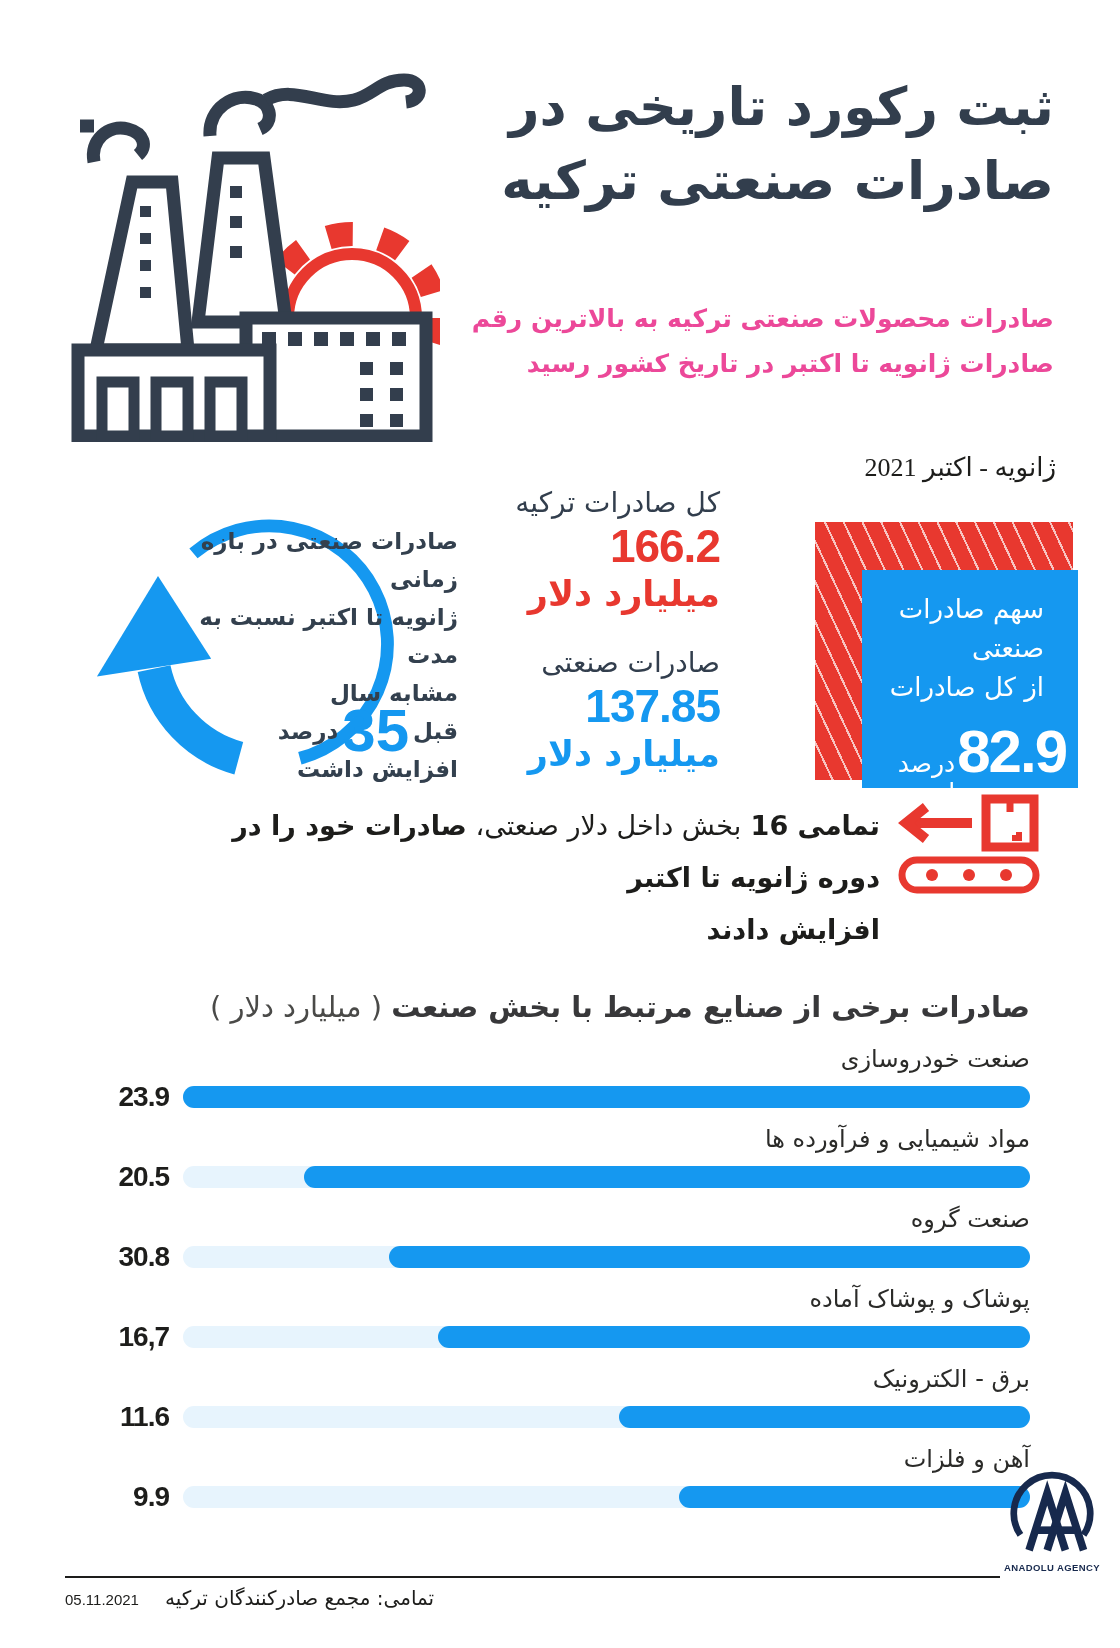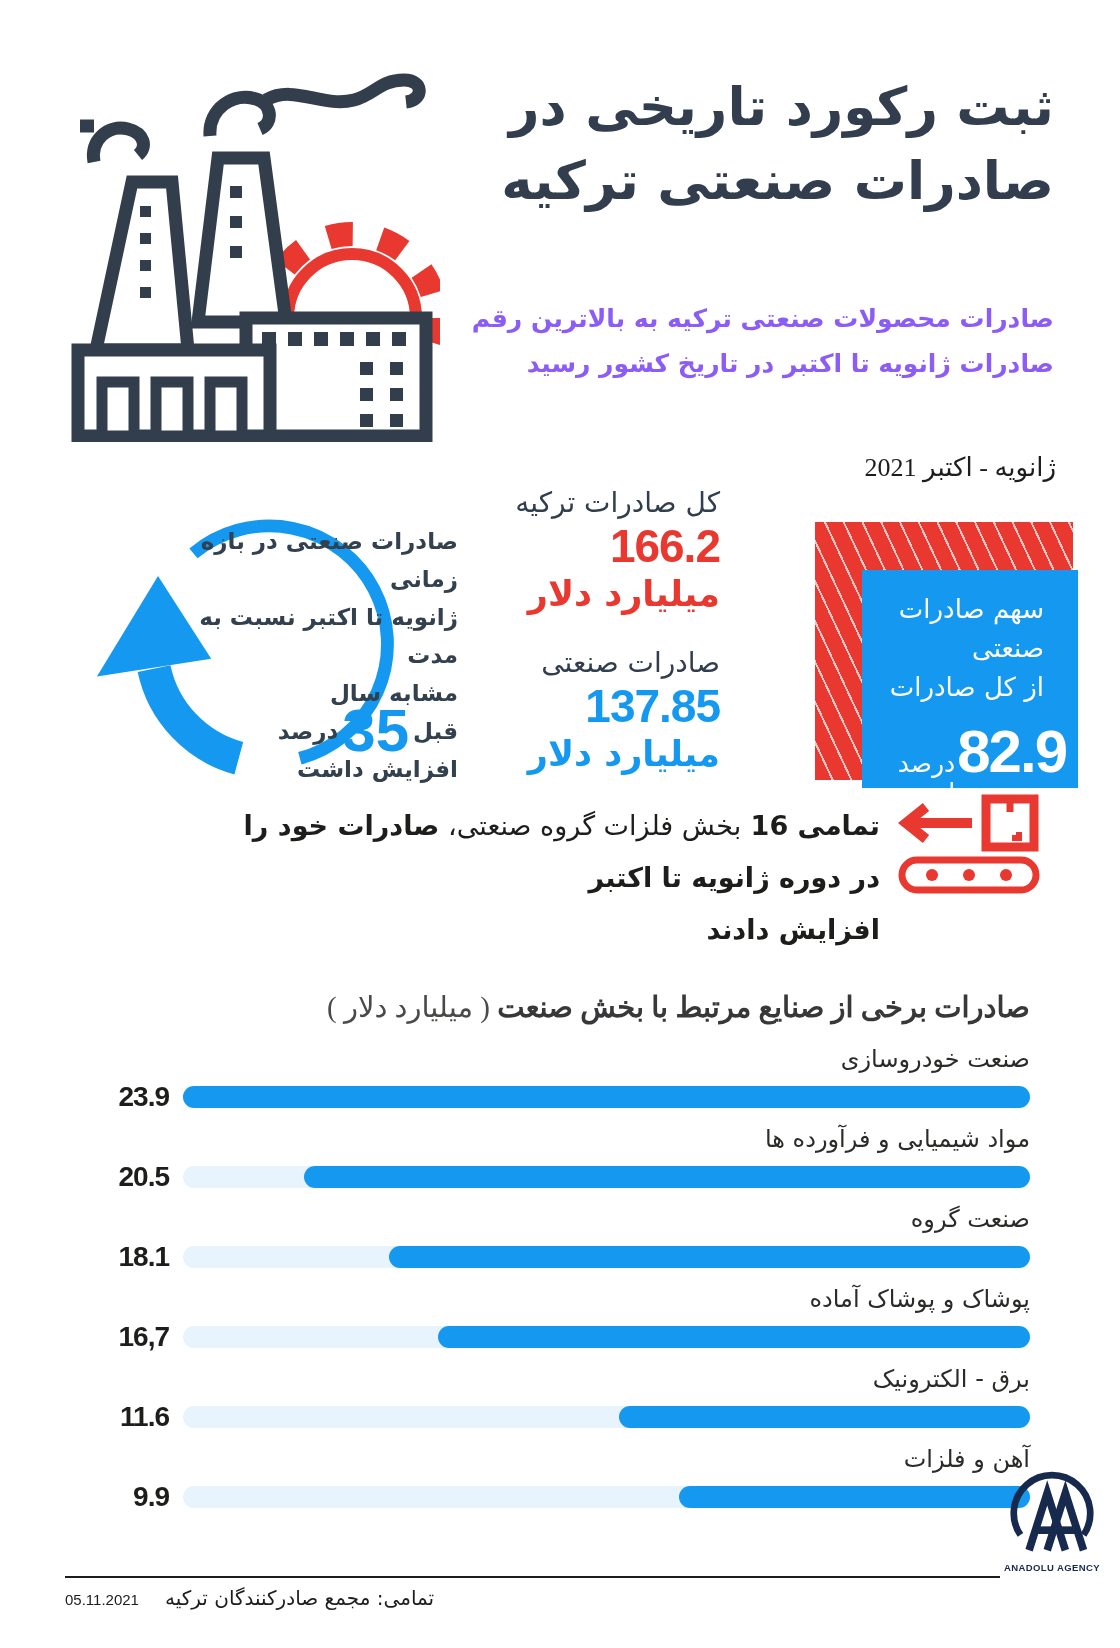--- a/index.html
+++ b/index.html
@@ -3,21 +3,21 @@
 <meta charset="utf-8">
 <style>
   html,body{margin:0;padding:0;background:#ffffff;}
   .page{position:relative;width:1120px;height:1648px;background:#fff;overflow:hidden;
         font-family:"DejaVu Sans",sans-serif;color:#1d1d1b;}
   .abs{position:absolute;}
   .rtl{direction:rtl;}
   
   .title{right:66px;top:70px;text-align:right;font-weight:700;color:#323e4d;
          font-size:53px;line-height:74px;letter-spacing:-1px;}
-  .subtitle{right:66px;top:296px;text-align:right;font-weight:700;color:#8b5cf6;
+  .subtitle{right:66px;top:296px;text-align:right;font-weight:700;color:#ec4899;
             font-size:25px;line-height:45px;}
   .period{right:64px;top:452px;font-size:26px;color:#1d1d1b;
           font-family:"Liberation Serif","DejaVu Sans",serif;}
   
   .share-red{left:815px;top:522px;width:258px;height:258px;background:#e8382f;
      background-image:repeating-linear-gradient(65deg,rgba(255,255,255,0) 0px,rgba(255,255,255,0) 15px,rgba(255,255,255,.7) 15px,rgba(255,255,255,.7) 17px);}
   .share-blue{left:862px;top:570px;width:216px;height:218px;background:#1598f0;color:#fff;
       box-sizing:border-box;padding:20px 34px 0 6px;text-align:right;}
   .share-label{font-size:26px;line-height:39px;}
   .share-value-row{display:flex;direction:rtl;align-items:baseline;margin-top:10px;margin-right:-22px;}
@@ -37,21 +37,21 @@
   .growth-text{left:150px;top:522px;width:308px;text-align:right;font-weight:700;
      color:#33404e;font-size:23px;line-height:38px;}
   .big35{font-size:60px;line-height:20px;vertical-align:-12px;font-weight:700;color:#1598f0;
          font-family:"Liberation Sans","DejaVu Sans",sans-serif;letter-spacing:-2px;padding:0 4px;}
   .growth-l4{margin-left:138px;}
   
   .note-icon{left:898px;top:794px;}
   .note-text{right:240px;top:800px;width:660px;text-align:right;font-size:27px;line-height:52px;color:#1d1d1b;}
   .b{font-weight:700;} .n{font-weight:400;}
   
-  .chart-title{right:90px;top:990px;text-align:center;font-size:29px;color:#38383a;font-family:Liberation Serif, serif;}
+  .chart-title{right:90px;top:990px;text-align:center;font-size:29px;color:#38383a;}
   .chart-title .t1{font-weight:700;}
   .chart-title .t2{font-weight:400;color:#4a4a48;}
   .chart{left:105px;top:1046px;width:925px;}
   .bar-row{height:80px;}
   .bar-label{text-align:right;direction:rtl;font-size:24px;color:#2b2b29;line-height:26px;}
   .bar-line{display:flex;align-items:center;margin-top:9px;}
   .bar-value{width:64px;text-align:right;font-size:28px;font-weight:700;color:#1d1d1b;
              font-family:"Liberation Sans","DejaVu Sans",sans-serif;letter-spacing:-1px;flex:none;}
   .bar-track{flex:1;height:22px;border-radius:11px;margin-left:14px;position:relative;}
   .bar-fill{position:absolute;right:0;top:0;bottom:0;border-radius:11px;}
@@ -171,21 +171,21 @@
       <path d="M28,13 L8,29 L28,45" stroke-width="10"></path>
       <rect x="4" y="66" width="134" height="30" rx="15" stroke-width="7"></rect>
     </g>
     <g fill="#e8382f">
       <circle cx="34" cy="81" r="6"></circle>
         <circle cx="71" cy="81" r="6"></circle>
         <circle cx="108" cy="81" r="6"></circle>
     </g>
   </svg>
   <div class="abs note-text rtl">
-    <div id="note-line1"><span class="b">تمامی 16 </span><span class="n">بخش فلزات گروه صنعتی، </span><span class="b">صادرات خود را در دوره ژانویه تا اکتبر</span></div>
+    <div id="note-line1"><span class="b">تمامی 16 </span><span class="n">بخش داخل دلار صنعتی، </span><span class="b">صادرات خود را در دوره ژانویه تا اکتبر</span></div>
     <div class="b">افزایش دادند</div>
   </div>
 
   <div class="abs chart-title rtl">
     <span class="t1">صادرات برخی از صنایع مرتبط با بخش صنعت</span>
     <span class="t2">( میلیارد دلار )</span>
   </div>
   <div class="abs chart" id="chart-rows">
       <div class="bar-row">
         <div class="bar-label">صنعت خودروسازی</div>
@@ -201,21 +201,21 @@
         <div class="bar-line">
           <div class="bar-value">20.5</div>
           <div class="bar-track" style="background: rgb(231, 244, 253);">
             <div class="bar-fill" style="background: rgb(21, 152, 240); width: 85.77%;"></div>
           </div>
         </div>
       </div>
       <div class="bar-row">
         <div class="bar-label">صنعت گروه</div>
         <div class="bar-line">
-          <div class="bar-value">18.1</div>
+          <div class="bar-value">30.8</div>
           <div class="bar-track" style="background: rgb(231, 244, 253);">
             <div class="bar-fill" style="background: rgb(21, 152, 240); width: 75.73%;"></div>
           </div>
         </div>
       </div>
       <div class="bar-row">
         <div class="bar-label">پوشاک و پوشاک آماده</div>
         <div class="bar-line">
           <div class="bar-value">16,7</div>
           <div class="bar-track" style="background: rgb(231, 244, 253);">

